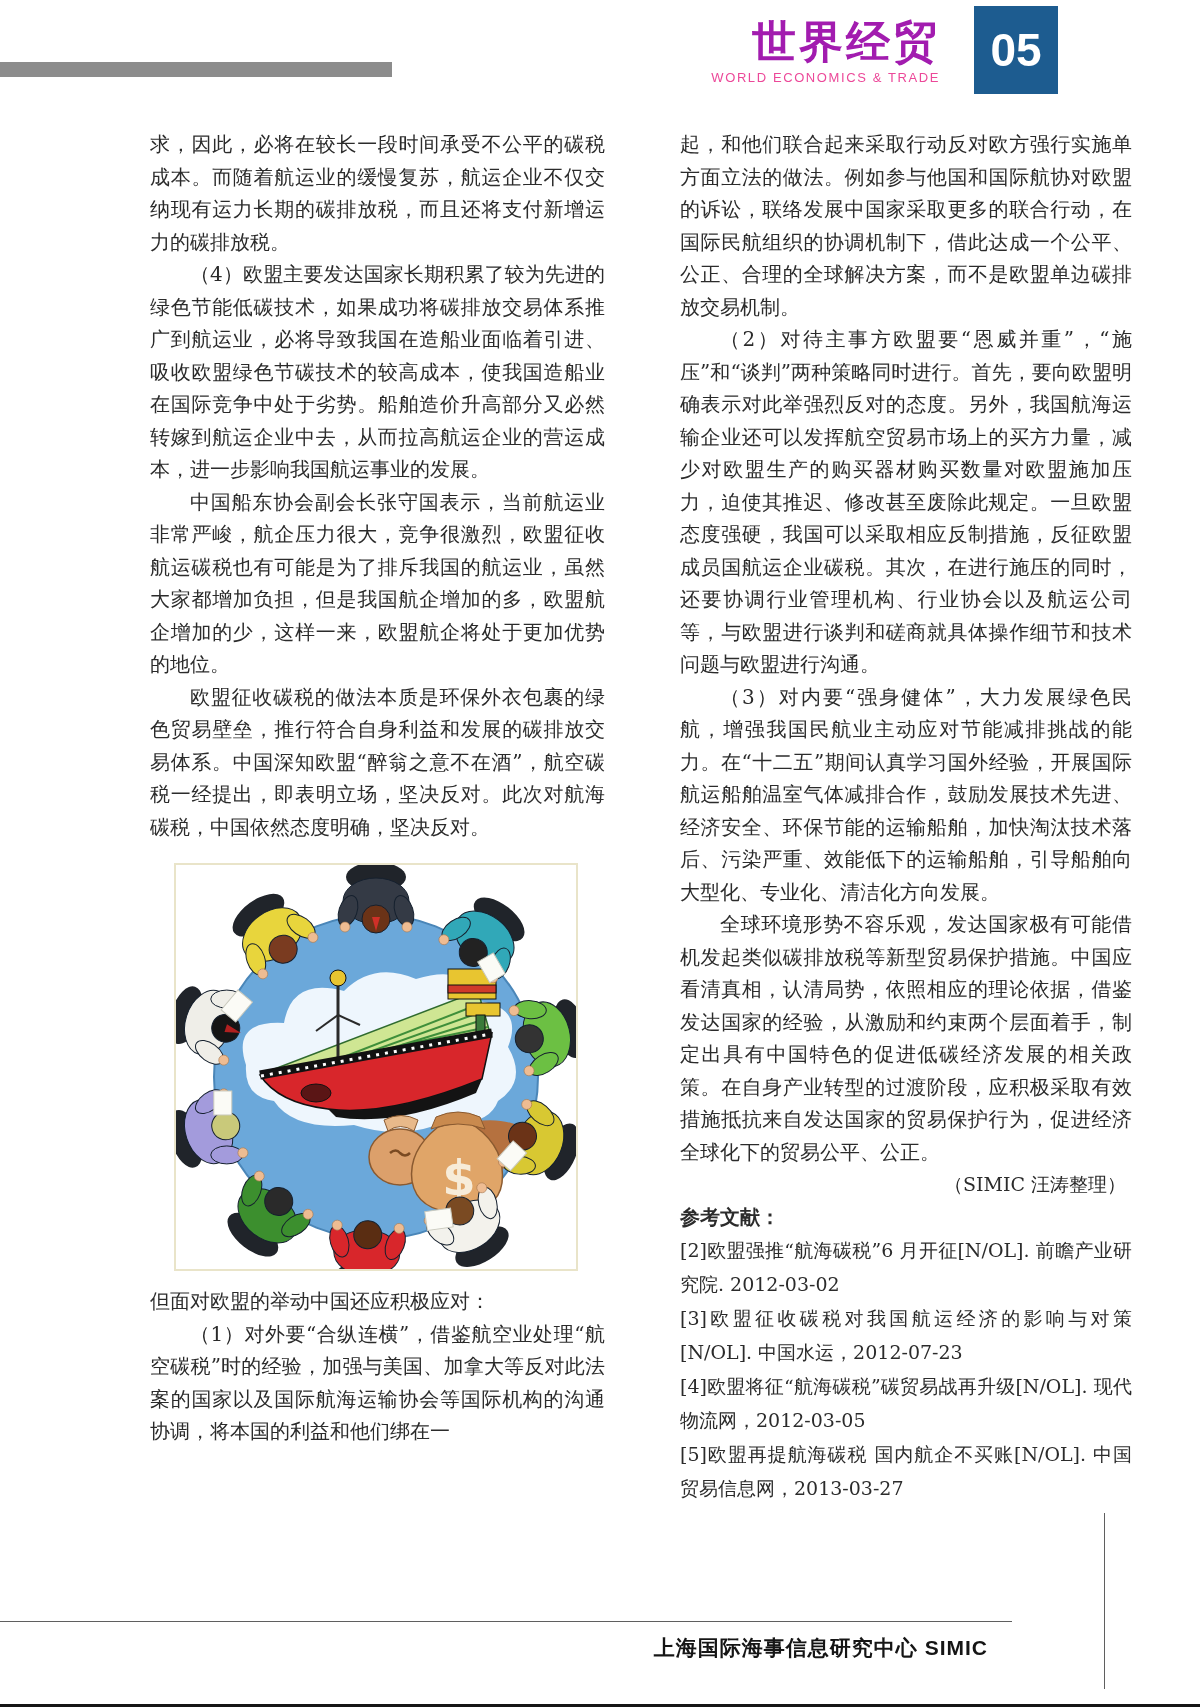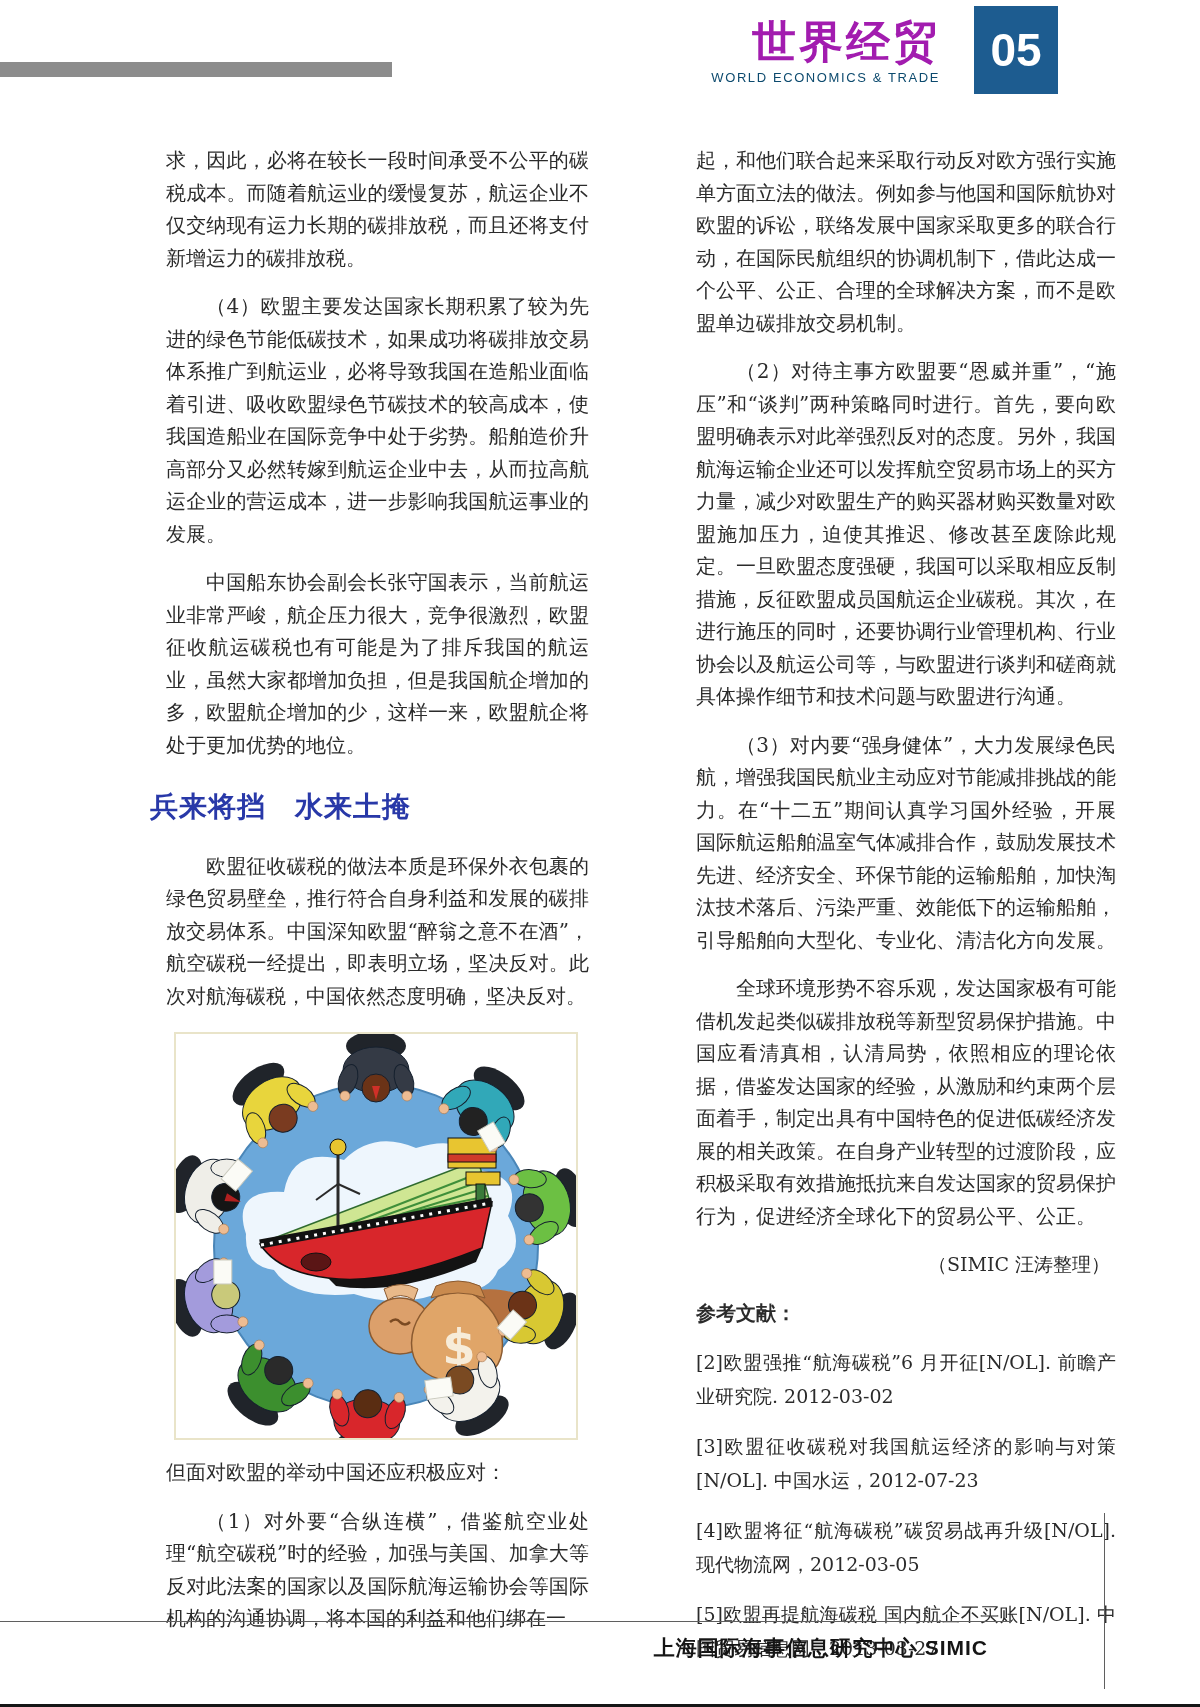--- a/index.html
+++ b/index.html
@@ -3,31 +3,31 @@
 <meta charset="utf-8">
 <style>
   html,body{margin:0;padding:0;background:#ffffff;}
   .page{position:relative;width:1200px;height:1707px;background:#ffffff;overflow:hidden;
         font-family:"DejaVu Serif","Liberation Serif",serif;color:#2b2b2b;}
 
   
   .hdr-bar{position:absolute;left:0;top:62px;width:392px;height:15px;background:#8c8c8c;}
   .hdr-title{position:absolute;top:20px;right:260px;font-size:44px;font-weight:700;
              color:#a21caf;font-family:"Liberation Sans","DejaVu Sans",sans-serif;letter-spacing:3px;line-height:1;}
-  .hdr-sub{position:absolute;top:70px;right:260px;font-size:13px;color:#0c4a6e;
+  .hdr-sub{position:absolute;top:70px;right:260px;font-size:13px;color:#ec4899;
            font-family:"Liberation Sans","DejaVu Sans",sans-serif;letter-spacing:1.6px;}
   .hdr-box{position:absolute;left:974px;top:6px;width:84px;height:88px;background:#1d5c90;
            color:#ffffff;display:flex;align-items:center;justify-content:center;
            font-family:"Liberation Sans","DejaVu Sans",sans-serif;font-size:46px;font-weight:700;}
 
   
   .col{position:absolute;top:128px;font-size:20px;line-height:32.5px;text-align:justify;}
   .col-left{left:150px;width:455px;}
   .col-right{left:680px;width:452px;}
-  .col p{margin:16px;}
+  .col p{margin:0;}
   .ind{text-indent:2em;}
   .sec-head{margin:30px 0 26px 0;font-size:28px;font-weight:700;color:#2838a8;
             font-family:"Liberation Sans","DejaVu Sans",sans-serif;letter-spacing:1px;}
 
   
   .illus{margin:20px 0 14px 24px;width:400px;height:404px;border:2px solid #e9e4c9;
          background:#ffffff;overflow:hidden;}
   .pb{fill:var(--b);stroke:#15202e;stroke-width:1;}
   .ph{fill:var(--h);stroke:#15202e;stroke-width:1;}
   .pb-chair{fill:#20242a;}
@@ -54,21 +54,20 @@
 
   <div class="hdr-bar"></div>
   <div class="hdr-title">世界经贸</div>
   <div class="hdr-sub">WORLD ECONOMICS &amp; TRADE</div>
   <div class="hdr-box">05</div>
 
   <div class="col col-left">
     <p>求，因此，必将在较长一段时间承受不公平的碳税成本。而随着航运业的缓慢复苏，航运企业不仅交纳现有运力长期的碳排放税，而且还将支付新增运力的碳排放税。</p>
     <p class="ind">（4）欧盟主要发达国家长期积累了较为先进的绿色节能低碳技术，如果成功将碳排放交易体系推广到航运业，必将导致我国在造船业面临着引进、吸收欧盟绿色节碳技术的较高成本，使我国造船业在国际竞争中处于劣势。船舶造价升高部分又必然转嫁到航运企业中去，从而拉高航运企业的营运成本，进一步影响我国航运事业的发展。</p>
     <p class="ind">中国船东协会副会长张守国表示，当前航运业非常严峻，航企压力很大，竞争很激烈，欧盟征收航运碳税也有可能是为了排斥我国的航运业，虽然大家都增加负担，但是我国航企增加的多，欧盟航企增加的少，这样一来，欧盟航企将处于更加优势的地位。</p>
-    <h2 class="sec-head">兵来将挡　水来土掩</h2>
     <p class="ind">欧盟征收碳税的做法本质是环保外衣包裹的绿色贸易壁垒，推行符合自身利益和发展的碳排放交易体系。中国深知欧盟“醉翁之意不在酒”，航空碳税一经提出，即表明立场，坚决反对。此次对航海碳税，中国依然态度明确，坚决反对。</p>
 
     <div class="illus">
       <svg width="400" height="404" viewBox="0 0 400 404">
         <defs>
           <g id="person">
             <ellipse class="pb-chair" cx="0" cy="-24" rx="30" ry="15"></ellipse>
             <ellipse class="pb" cx="0" cy="0" rx="33" ry="23"></ellipse>
             <ellipse class="pb" cx="-28" cy="10" rx="9" ry="16" transform="rotate(18 -28 10)"></ellipse>
             <ellipse class="pb" cx="28" cy="10" rx="9" ry="16" transform="rotate(-18 28 10)"></ellipse>

